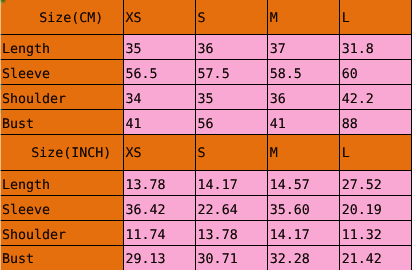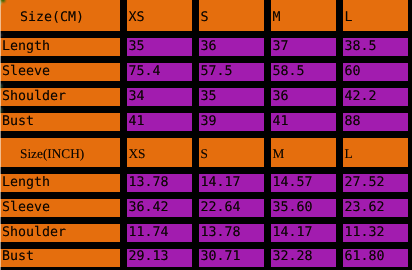--- a/index.html
+++ b/index.html
@@ -1,30 +1,30 @@
 <!DOCTYPE html>
 <html><head>
 <meta charset="utf-8">
 <style>
   html,body{margin:0;padding:0;}
   body{width:412px;height:270px;overflow:hidden;background:#E56E0D;
        font-family:"DejaVu Sans Mono",monospace;-webkit-font-smoothing:antialiased;text-rendering:geometricPrecision;}
   table{border-collapse:collapse;width:412px;table-layout:fixed;transform:translateZ(0);}
-  td{border:7px solid #000000;font-size:13.3px;color:#0a0500;text-shadow:0 0 0.25px rgba(0,0,0,0.4);padding:0 0 0 1.9px;height:24.95px;box-sizing:border-box;vertical-align:bottom;line-height:1;padding-bottom:3.0px;}
+  td{border:1px solid #000000;font-size:13.3px;color:#0a0500;text-shadow:0 0 0.25px rgba(0,0,0,0.4);padding:0 0 0 1.9px;height:24.95px;box-sizing:border-box;vertical-align:bottom;line-height:1;padding-bottom:3.0px;}
   .hdr{background:#E56E0D;}
   .lbl{background:#E56E0D;}
-  .val{background:#a21caf;}
+  .val{background:#f9a8d4;}
   col.c0{width:123px;}
   col.cx{width:72px;}
   tr.header td{height:34.4px;vertical-align:middle;padding:2px 0 0 1.9px;}
-  tr.header2 td{height:35.9px;vertical-align:middle;padding:2px 0 0 1.9px;font-family:Liberation Serif, serif;}
+  tr.header2 td{height:35.9px;vertical-align:middle;padding:2px 0 0 1.9px;}
   .left-edge{position:absolute;left:0;top:0;width:1px;height:270px;background:rgba(255,246,232,0.58);pointer-events:none;z-index:5;}
   td:first-child{border-left:none;padding-left:2px;}
   tbody tr:first-child td{border-top:1px solid transparent;}
-  tr.header td:first-child,tr.header2 td:first-child{padding-left:20px;}
+  tr.header td:first-child,tr.header2 td:first-child{padding-left:20px;text-align:center;}
   .jpg-art{position:absolute;z-index:6;pointer-events:none;}
   .a1{left:1px;top:-2px;width:4px;height:4px;background:#1d6a0a;filter:blur(1.2px);opacity:.95;}
   .a2{left:-2px;top:1px;width:3px;height:4px;background:#7fe0b0;filter:blur(1.3px);opacity:.8;}
   .a3{left:0;top:83.5px;width:2px;height:2px;background:#79c8c8;filter:blur(1.1px);opacity:.55;}
   .a4{left:0;top:85.5px;width:2px;height:3px;background:#6aa24a;filter:blur(1.1px);opacity:.6;}
   .a5{left:0;top:107.5px;width:2px;height:2px;background:#86c8a8;filter:blur(1.1px);opacity:.5;}
   .a6{left:0;top:109.5px;width:2px;height:3px;background:#6aa24a;filter:blur(1.1px);opacity:.55;}
   .a7{left:0;top:33.5px;width:2px;height:2px;background:#8fb4cc;filter:blur(1.1px);opacity:.4;}
 </style>
 </head>
@@ -52,40 +52,40 @@
         <td class="hdr">XS</td>
         <td class="hdr">S</td>
         <td class="hdr">M</td>
         <td class="hdr">L</td>
       </tr>
       <tr>
         <td class="lbl">Length</td>
         <td class="val">35</td>
         <td class="val">36</td>
         <td class="val">37</td>
-        <td class="val">38.5</td>
+        <td class="val">31.8</td>
       </tr>
       <tr>
         <td class="lbl">Sleeve</td>
-        <td class="val">75.4</td>
+        <td class="val">56.5</td>
         <td class="val">57.5</td>
         <td class="val">58.5</td>
         <td class="val">60</td>
       </tr>
       <tr>
         <td class="lbl">Shoulder</td>
         <td class="val">34</td>
         <td class="val">35</td>
         <td class="val">36</td>
         <td class="val">42.2</td>
       </tr>
       <tr>
         <td class="lbl">Bust</td>
         <td class="val">41</td>
-        <td class="val">39</td>
+        <td class="val">56</td>
         <td class="val">41</td>
         <td class="val">88</td>
       </tr>
       <tr class="header header2">
         <td class="hdr">Size(INCH)</td>
         <td class="hdr">XS</td>
         <td class="hdr">S</td>
         <td class="hdr">M</td>
         <td class="hdr">L</td>
       </tr>
@@ -94,30 +94,30 @@
         <td class="val">13.78</td>
         <td class="val">14.17</td>
         <td class="val">14.57</td>
         <td class="val">27.52</td>
       </tr>
       <tr>
         <td class="lbl">Sleeve</td>
         <td class="val">36.42</td>
         <td class="val">22.64</td>
         <td class="val">35.60</td>
-        <td class="val">23.62</td>
+        <td class="val">20.19</td>
       </tr>
       <tr>
         <td class="lbl">Shoulder</td>
         <td class="val">11.74</td>
         <td class="val">13.78</td>
         <td class="val">14.17</td>
         <td class="val">11.32</td>
       </tr>
       <tr>
         <td class="lbl">Bust</td>
         <td class="val">29.13</td>
         <td class="val">30.71</td>
         <td class="val">32.28</td>
-        <td class="val">61.80</td>
+        <td class="val">21.42</td>
       </tr>
     </tbody>
 </table>
 
 </body></html>

